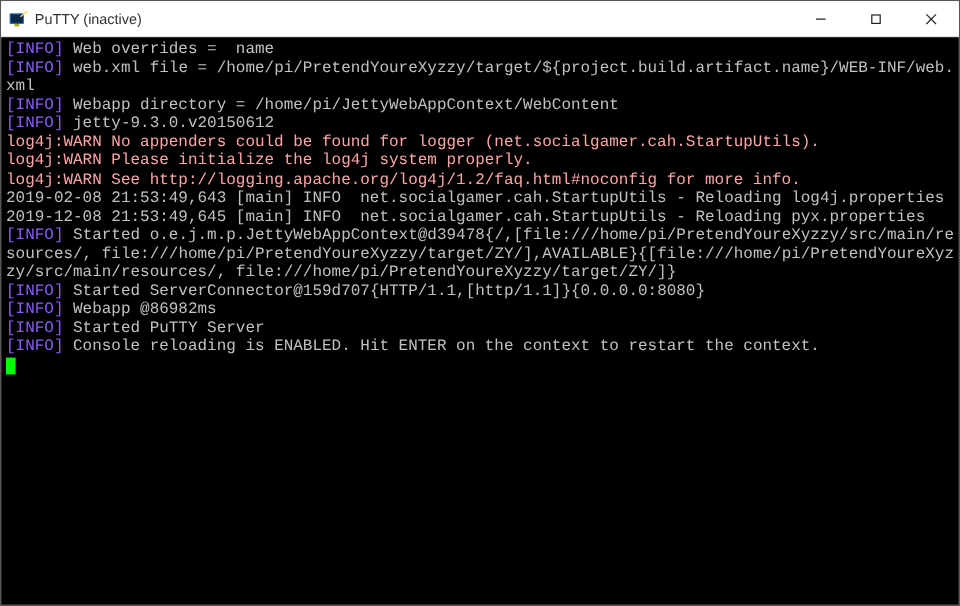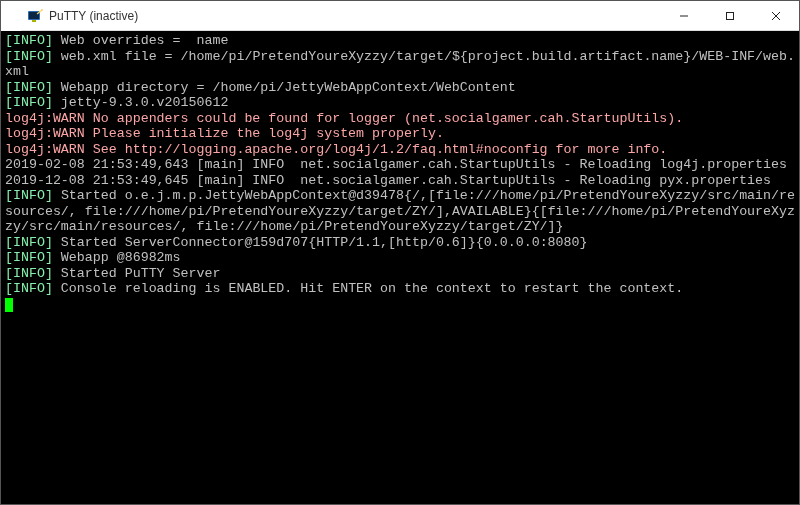--- a/index.html
+++ b/index.html
@@ -11,21 +11,20 @@
     display: flex; flex-direction: column;
     box-shadow: 0 0 4px rgba(0,0,0,0.2);
   }
   .titlebar {
     height: 30px;
     background: #fff;
     display: flex; align-items: center;
     padding-left: 6px;
     border-bottom: 1px solid #ddd;
     user-select: none;
-    margin-left: 20px;
   }
   .titlebar .app-icon {
     width: 16px; height: 16px;
     margin-right: 6px;
     display: inline-flex; align-items: center; justify-content: center;
   }
   .titlebar .title {
     font-size: 12px;
     color: #333;
     flex: 1;
@@ -43,21 +42,21 @@
     font-family: Consolas, "Courier New", monospace;
     font-size: 13.3px;
     line-height: 15.5px;
     padding: 2px 4px 2px 4px;
     white-space: pre-wrap;
     word-break: break-all;
     overflow: hidden;
     text-align: justify;
     text-justify: inter-character;
   }
-  .info { color: #86efac; }
+  .info { color: #8b5cf6; }
   .warn { color: #fca5a5; }
   .cursor {
     display: inline-block;
     width: 8px; height: 14px;
     background: #00ff00;
     vertical-align: text-bottom;
     margin-top: 1px;
   }
   svg { display:block; }
 </style>
@@ -99,18 +98,18 @@
   <div class="terminal"><span><span class="info">[INFO]</span><span> Web overrides =  name</span></span>
 <span><span class="info">[INFO]</span><span> web.xml file = /home/pi/PretendYoureXyzzy/target/${project.build.artifact.name}/WEB-INF/web.xml</span></span>
 <span><span class="info">[INFO]</span><span> Webapp directory = /home/pi/JettyWebAppContext/WebContent</span></span>
 <span><span class="info">[INFO]</span><span> jetty-9.3.0.v20150612</span></span>
 <span class="warn">log4j:WARN No appenders could be found for logger (net.socialgamer.cah.StartupUtils).</span>
 <span class="warn">log4j:WARN Please initialize the log4j system properly.</span>
 <span class="warn">log4j:WARN See http://logging.apache.org/log4j/1.2/faq.html#noconfig for more info.</span>
 <span>2019-02-08 21:53:49,643 [main] INFO  net.socialgamer.cah.StartupUtils - Reloading log4j.properties</span>
 <span>2019-12-08 21:53:49,645 [main] INFO  net.socialgamer.cah.StartupUtils - Reloading pyx.properties</span>
 <span><span class="info">[INFO]</span><span> Started o.e.j.m.p.JettyWebAppContext@d39478{/,[file:///home/pi/PretendYoureXyzzy/src/main/resources/, file:///home/pi/PretendYoureXyzzy/target/ZY/],AVAILABLE}{[file:///home/pi/PretendYoureXyzzy/src/main/resources/, file:///home/pi/PretendYoureXyzzy/target/ZY/]}</span></span>
-<span><span class="info">[INFO]</span><span> Started ServerConnector@159d707{HTTP/1.1,[http/0.6]}{0.0.0.0:8080}</span></span>
+<span><span class="info">[INFO]</span><span> Started ServerConnector@159d707{HTTP/1.1,[http/1.1]}{0.0.0.0:8080}</span></span>
 <span><span class="info">[INFO]</span><span> Webapp @86982ms</span></span>
 <span><span class="info">[INFO]</span><span> Started PuTTY Server</span></span>
 <span><span class="info">[INFO]</span><span> Console reloading is ENABLED. Hit ENTER on the context to restart the context.</span></span>
 <span class="cursor"></span></div>
 </div>
 
 </body></html>

